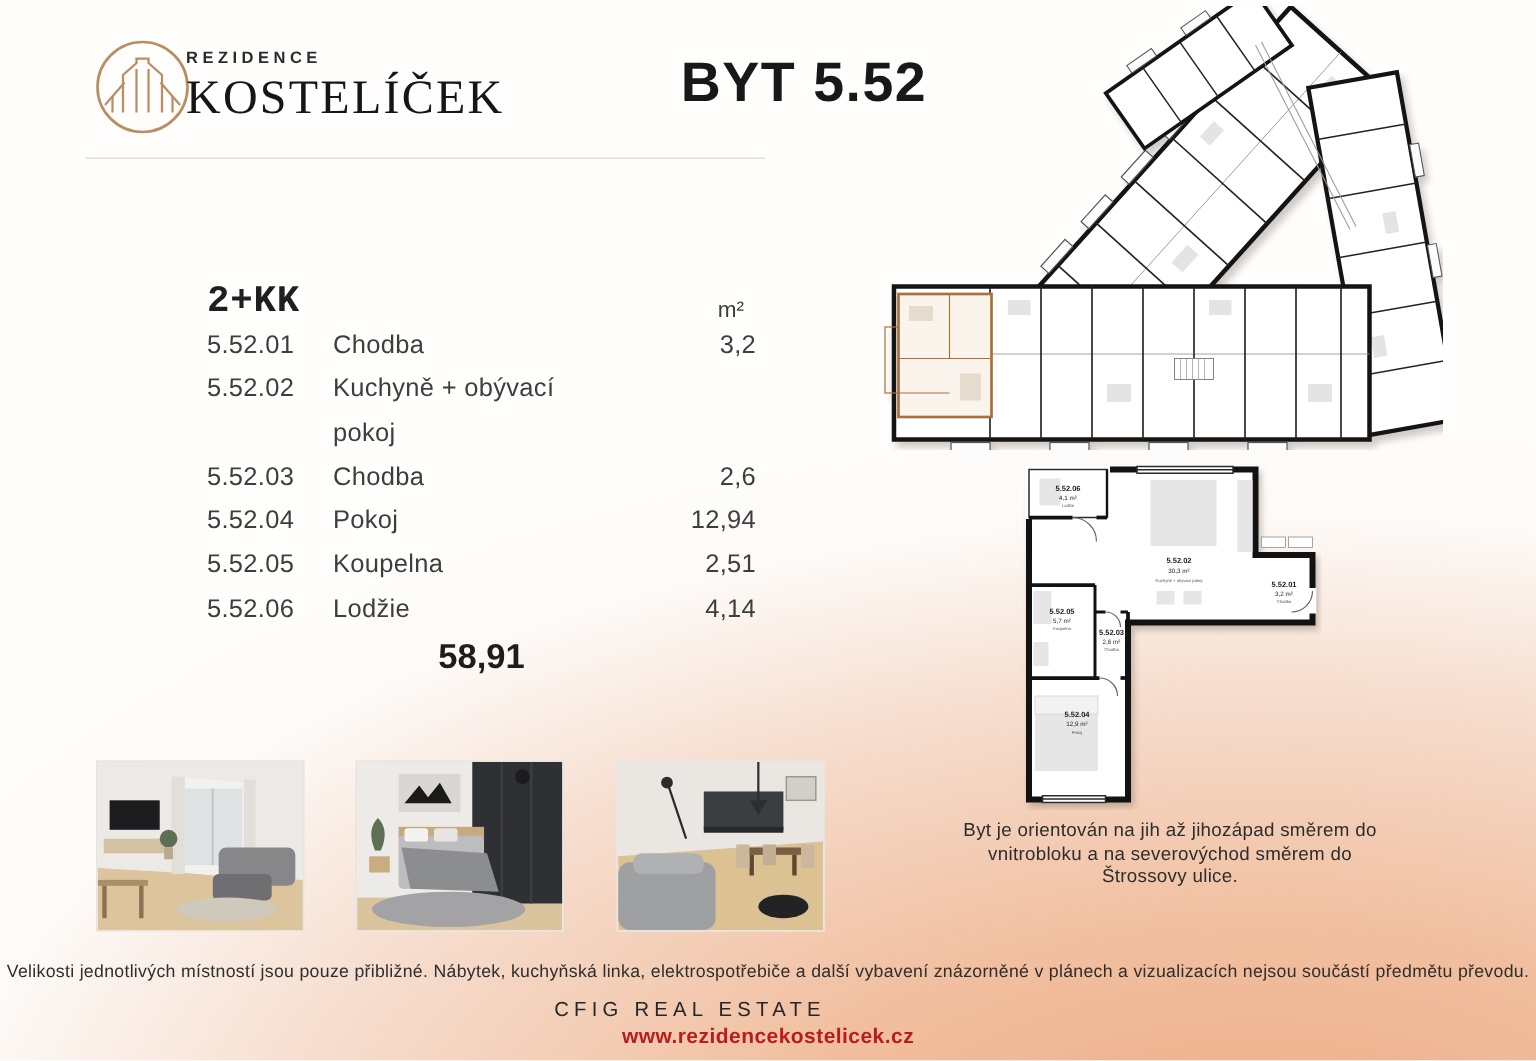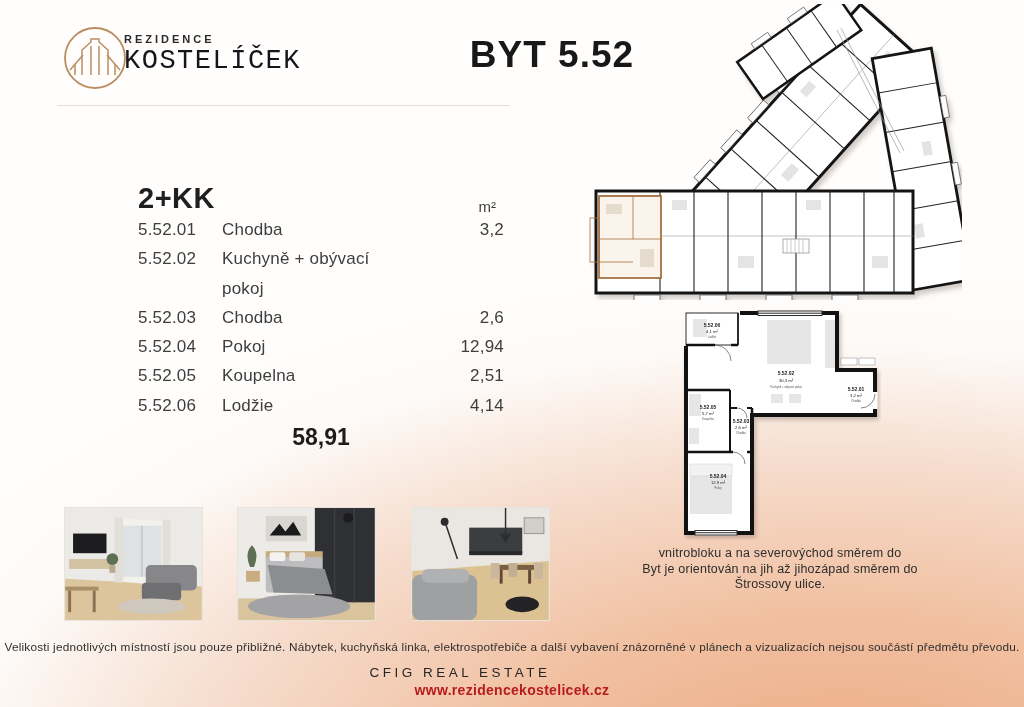--- a/index.html
+++ b/index.html
@@ -5,28 +5,28 @@
   html,body{margin:0;padding:0;}
   body{width:1024px;height:707px;position:relative;overflow:hidden;
        font-family:"Liberation Sans", sans-serif;background:#fffefd;}
   .bg-peach{position:absolute;inset:0;
        background:radial-gradient(115% 85% at 82% 112%, #eca983 0%, #f1c0a1 30%, #f6ddce 55%, rgba(252,247,243,.65) 74%, rgba(255,255,255,0) 88%);}
   .abs{position:absolute;}
   
   .logo-circle{left:62px;top:25px;width:66px;height:66px;}
   .brand{left:124px;top:33px;}
   .brand-sub{font-size:11px;letter-spacing:3px;font-weight:600;color:#2b2b2b;}
-  .brand-main{font-family:Liberation Mono, monospace;font-size:27px;letter-spacing:1.5px;color:#15151c;margin-top:1px;}
-  .page-title{left:442px;top:34px;width:220px;text-align:center;font-size:37px;font-weight:800;
+  .brand-main{font-family:Liberation Serif, serif;font-size:32px;letter-spacing:1.5px;color:#15151c;margin-top:1px;}
+  .page-title{left:426px;top:34px;width:220px;text-align:center;font-size:37px;font-weight:800;
        letter-spacing:1px;color:#181818;}
   .divider{left:57px;top:105px;width:453px;height:1px;background:#e2dfd9;}
   
   .room-table{left:138px;top:188px;width:366px;color:#3e3e3e;}
   .tbl-head{display:flex;justify-content:space-between;align-items:flex-end;height:27px;}
-  .type-label{font-size:29px;font-weight:700;color:#1f1f1f;letter-spacing:.5px;}
+  .type-label{font-size:25px;font-weight:700;color:#1f1f1f;letter-spacing:.5px;font-family:Liberation Mono, monospace;}
   .unit-label{font-size:15px;color:#3e3e3e;padding-right:8px;}
   .tbl-row{display:grid;grid-template-columns:84px 1fr 96px;line-height:29.3px;font-size:17px;letter-spacing:.2px;}
   .tbl-row .val{text-align:right;}
   .tbl-total{text-align:center;font-size:23px;font-weight:700;color:#1d1d1d;line-height:30px;margin-top:2px;}
   
   .overview-plan{left:588px;top:4px;width:374px;height:296px;}
   .detail-plan{left:663px;top:306px;width:218px;height:234px;}
   svg text.pid{font-family:"Liberation Sans",sans-serif;font-size:5px;font-weight:700;fill:#1b1b1b;}
   svg text.parea{font-family:"Liberation Sans",sans-serif;font-size:4.2px;fill:#222;}
   svg text.pname{font-family:"Liberation Sans",sans-serif;font-size:2.8px;fill:#555;}
@@ -293,22 +293,22 @@
     <text class="pid" x="78" y="117">5.52.03</text>
     <text class="parea" x="78" y="123">2,6 m²</text>
     <text class="pname" x="78" y="128">Chodba</text>
     <text class="pid" x="55" y="172">5.52.04</text>
     <text class="parea" x="55" y="178">12,9 m²</text>
     <text class="pname" x="55" y="183">Pokoj</text>
   </g>
 </svg>
 
 <div class="abs orientation-note">
+  <span>Byt je orientován na jih až jihozápad směrem do</span>
   <span>vnitrobloku a na severovýchod směrem do</span>
-  <span>Byt je orientován na jih až jihozápad směrem do</span>
   <span>Štrossovy ulice.</span>
 </div>
 
 <div class="abs photo" style="left:64px;">
   <svg viewBox="0 0 139 114">
     <rect width="139" height="114" fill="#eceae6"></rect>
     <polygon points="0,72 139,80 139,114 0,114" fill="#dcc49c"></polygon>
     <polygon points="50,10 106,14 106,80 50,74" fill="#f3f1ee"></polygon>
     <rect x="58" y="18" width="40" height="52" fill="#dfe2e3"></rect>
     <line x1="78" y1="18" x2="78" y2="70" stroke="#c4c7c8" stroke-width="1.5"></line>

